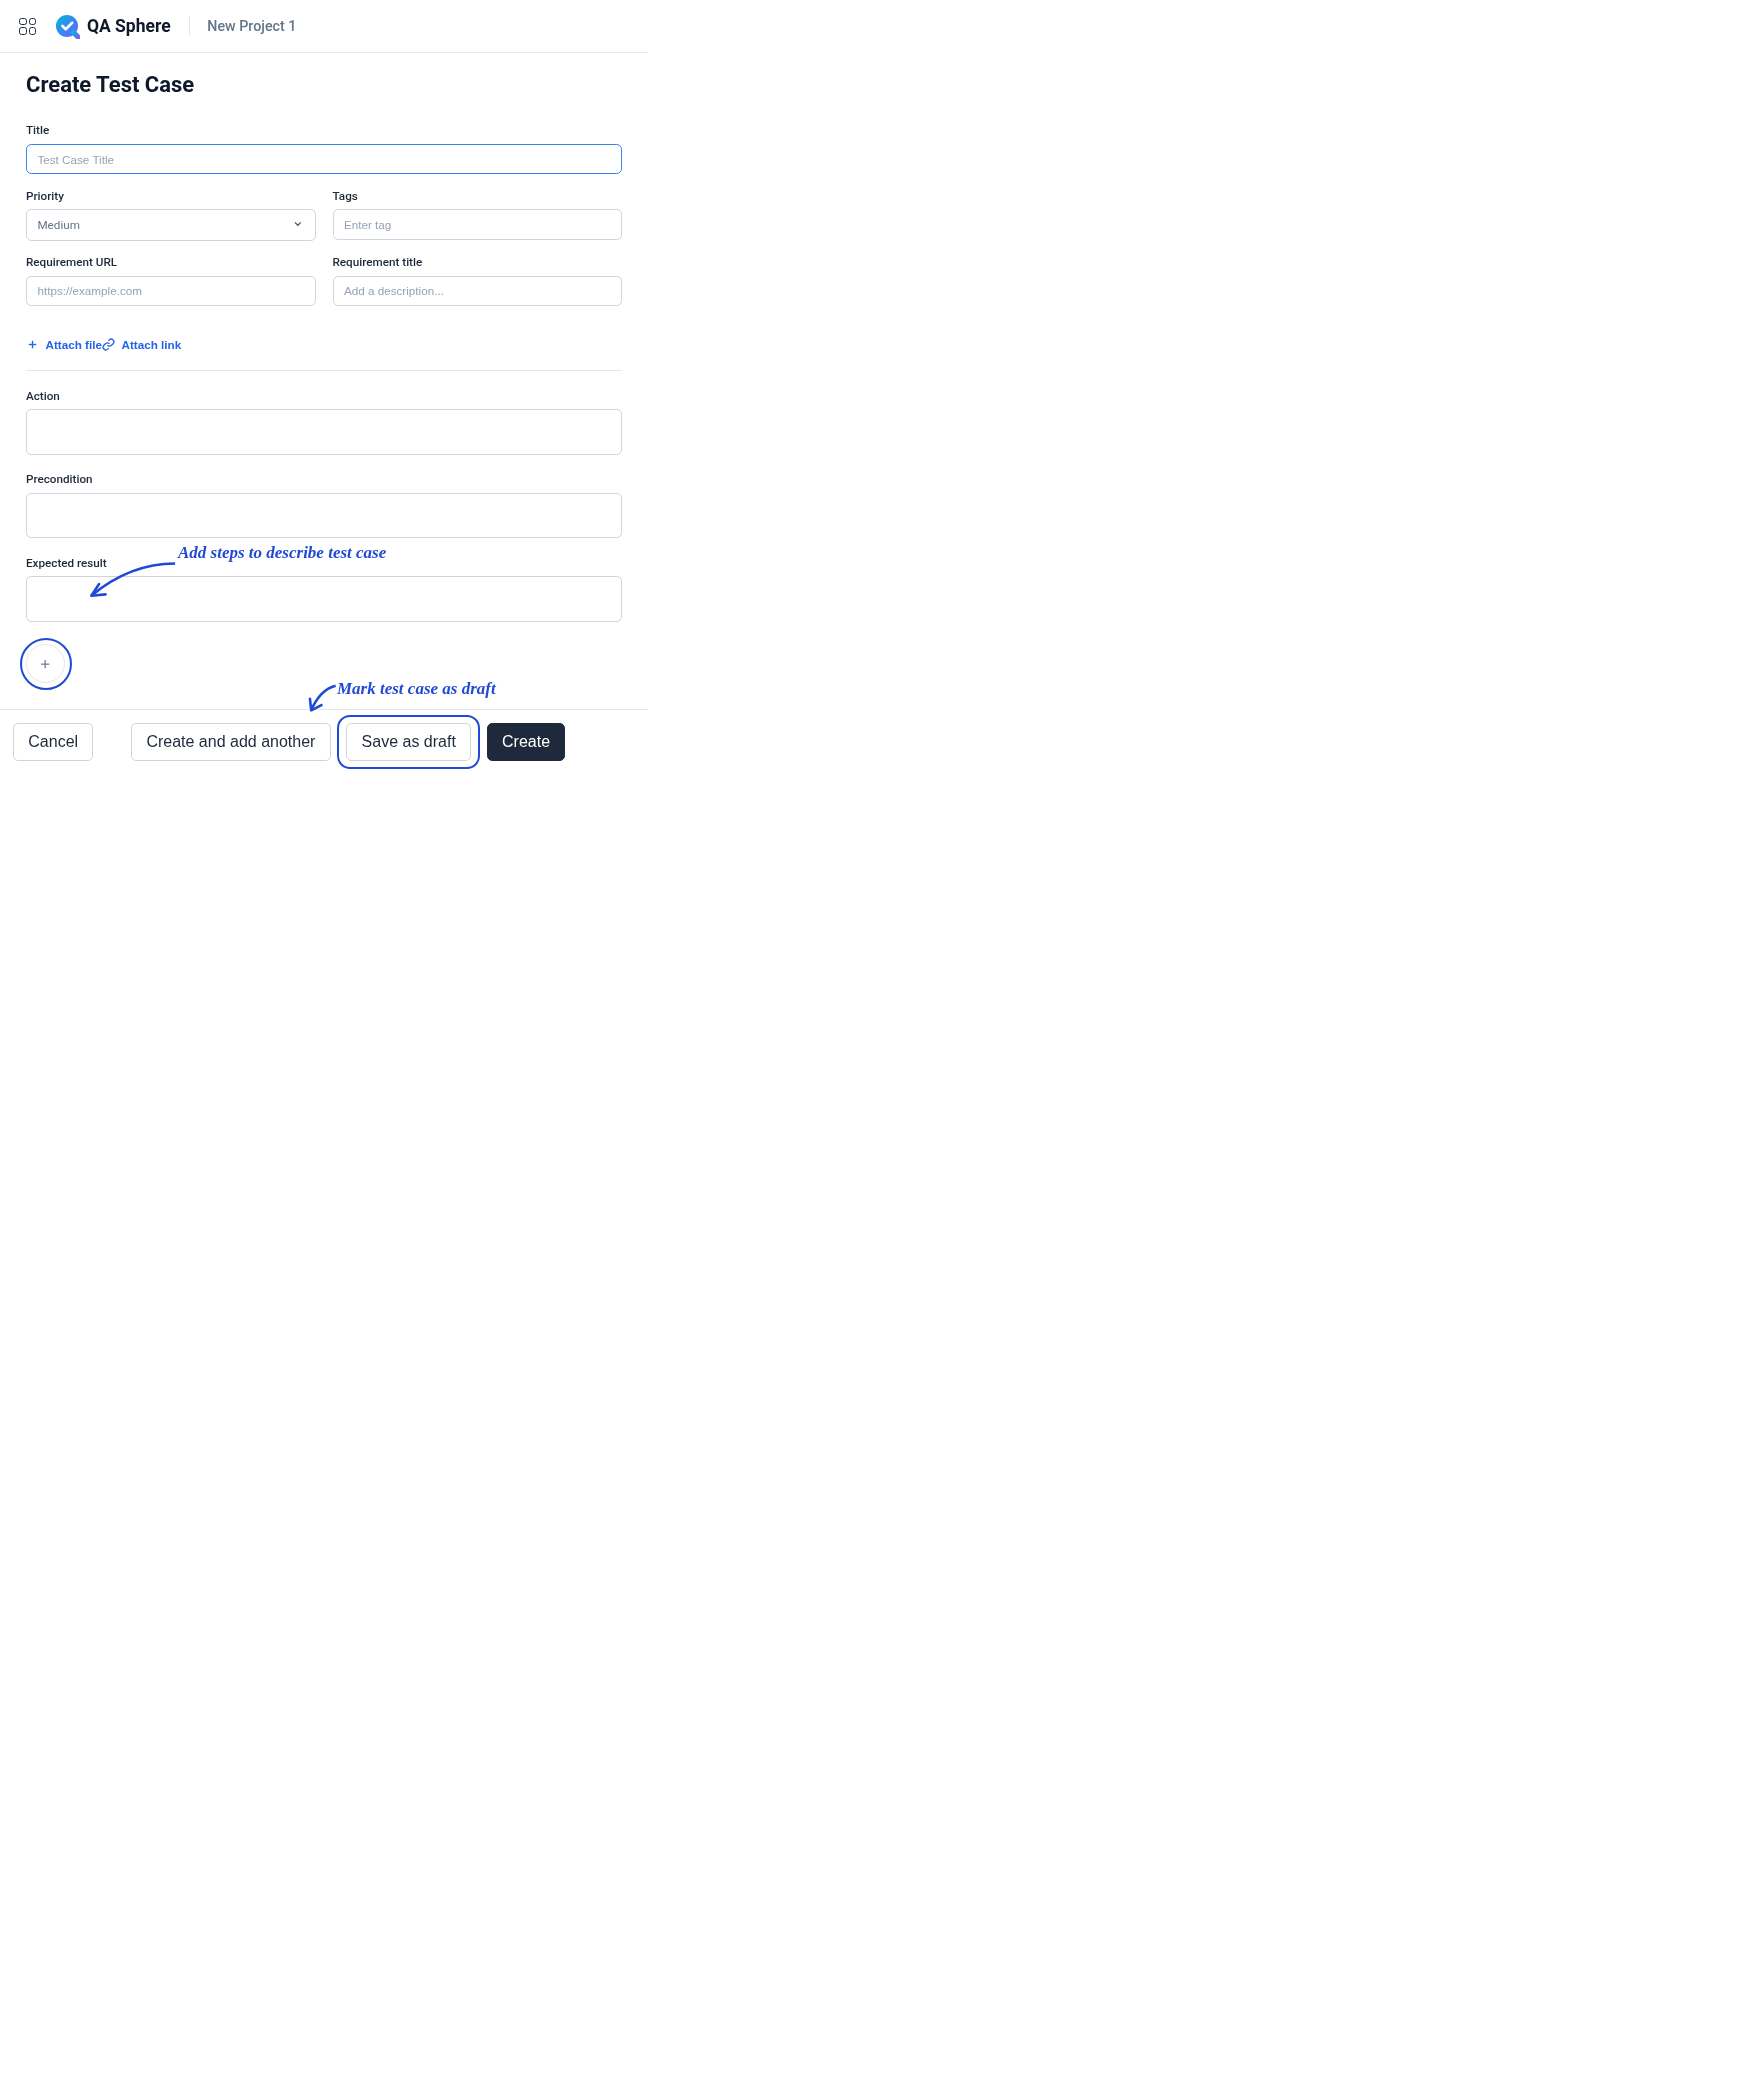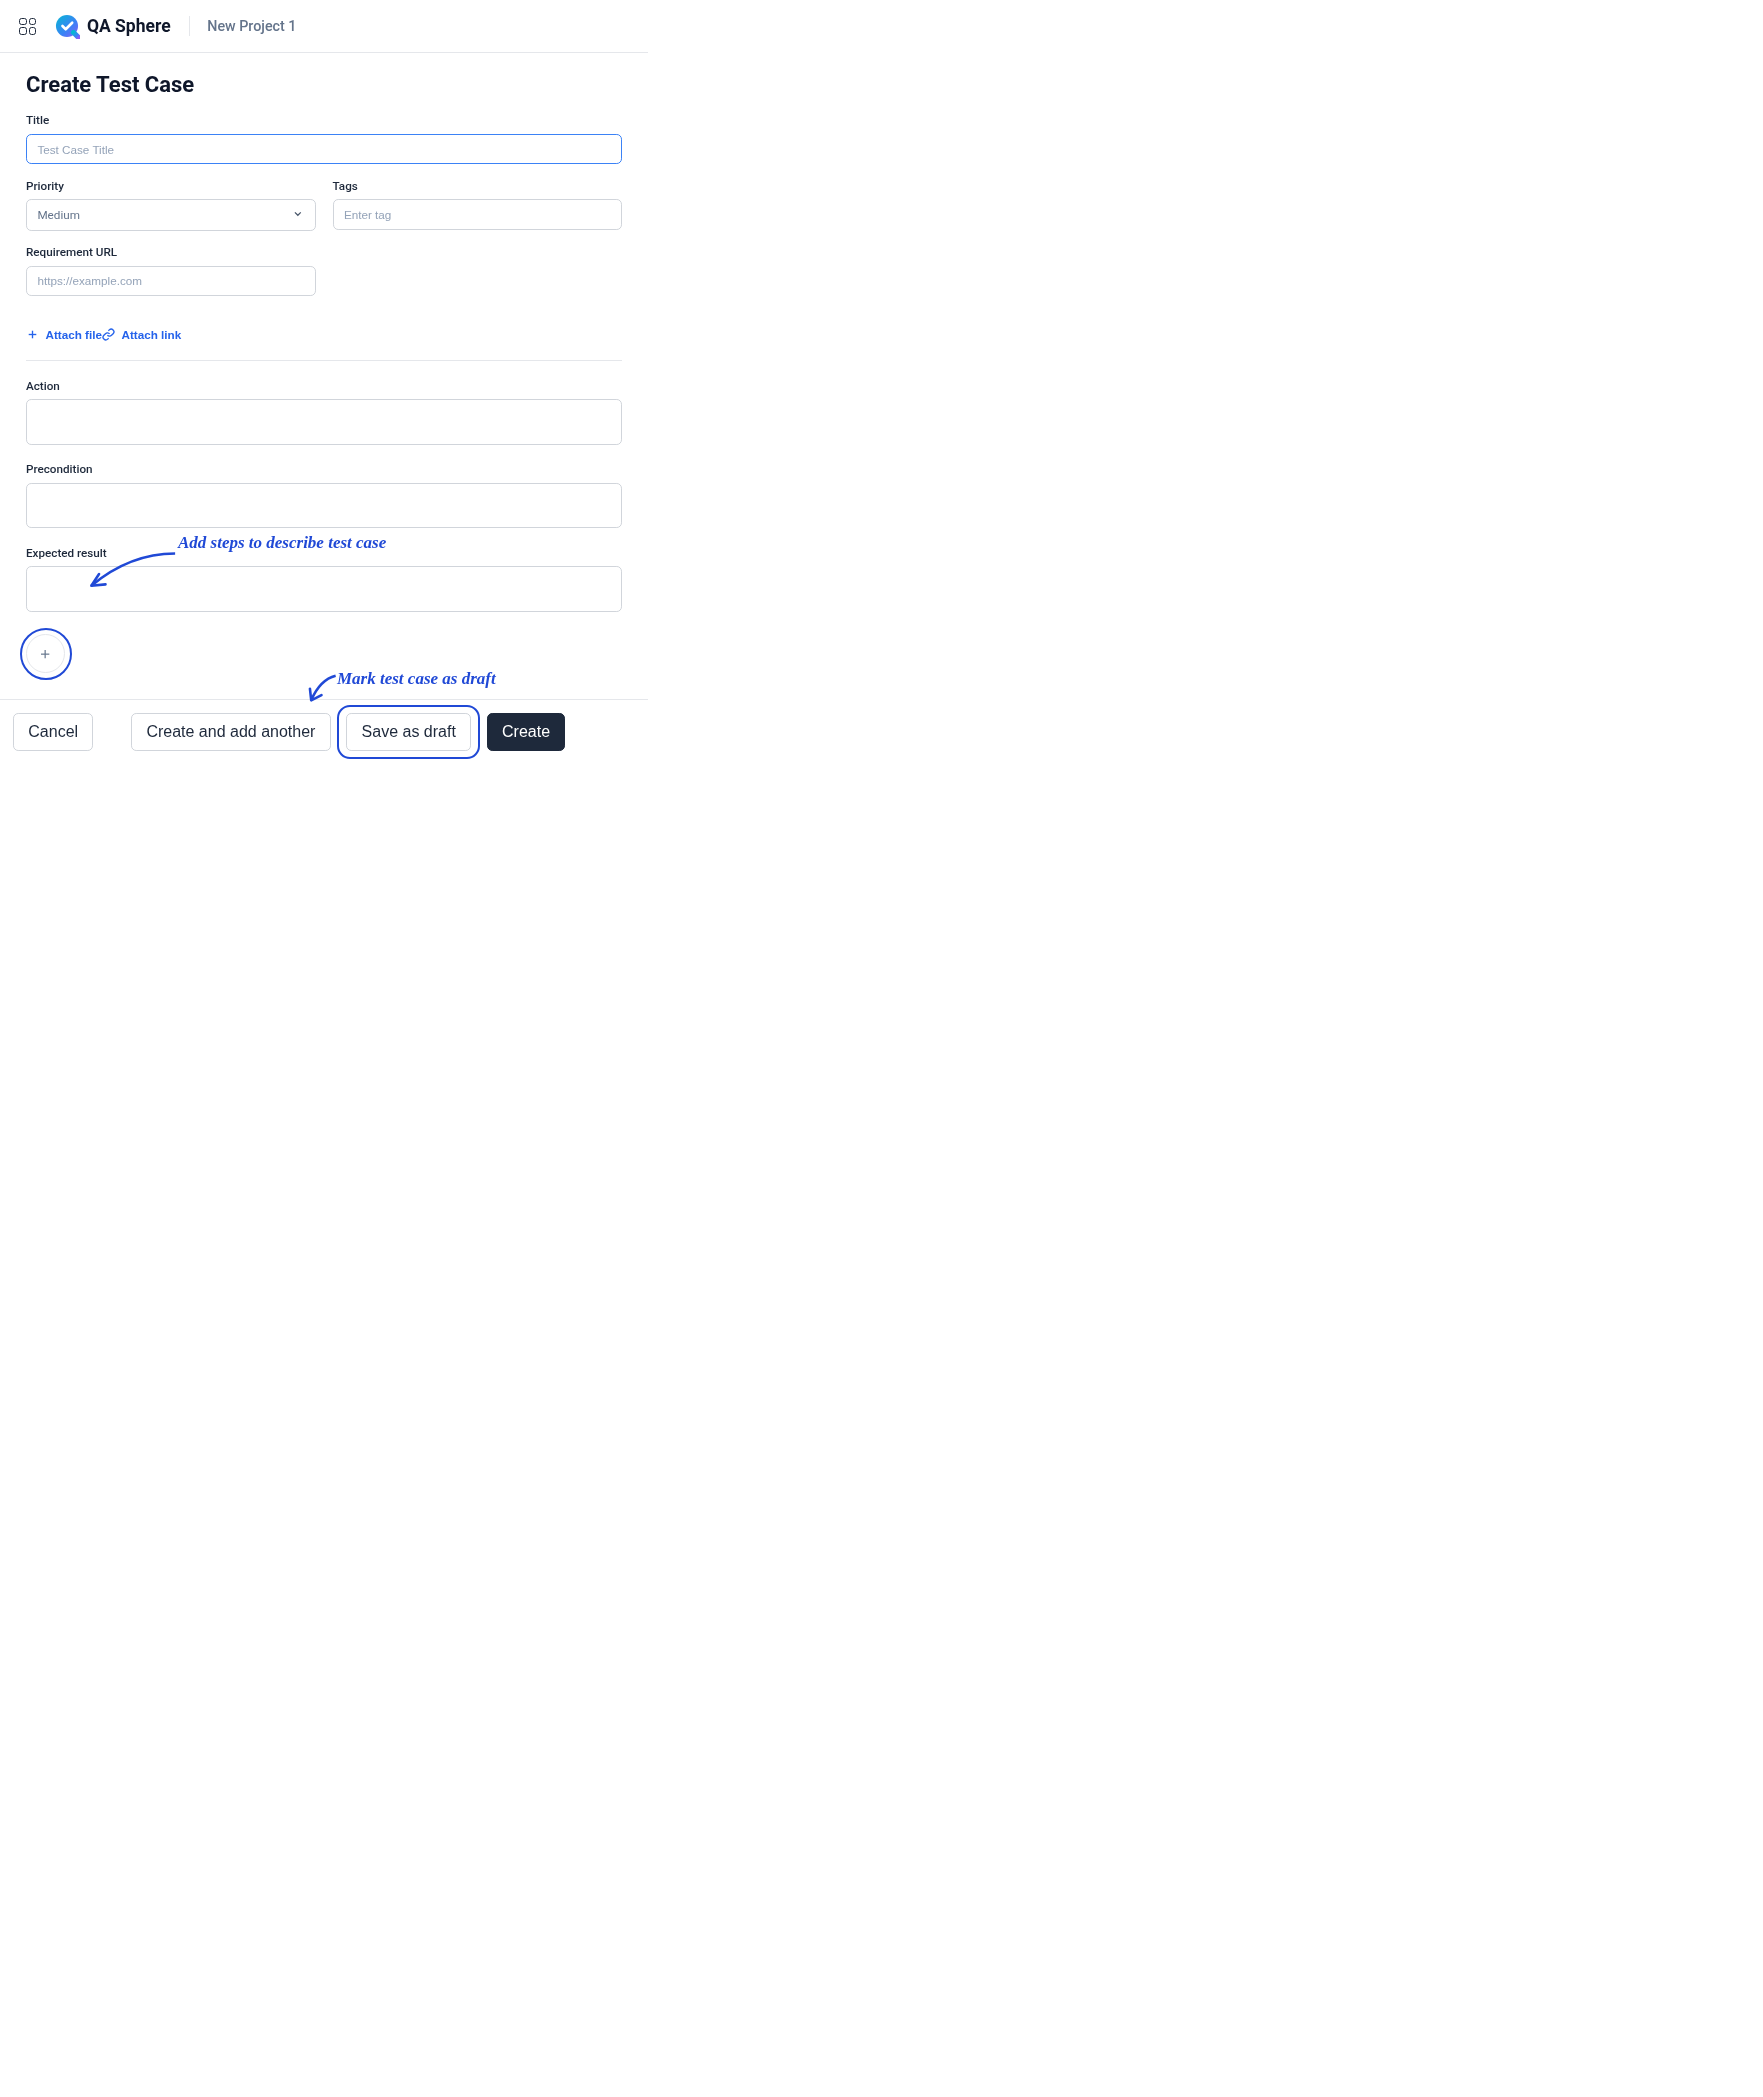--- a/index.html
+++ b/index.html
@@ -51,21 +51,21 @@
       font-weight: 500;
     }
     
     .page {
       padding: 19.4px 26px 13px 26px;
     }
     h1 {
       font-size: 22px;
       font-weight: 700;
       color: #0f172a;
-      margin-bottom: 16px;
+      margin-bottom: 26px;
     }
     .field-label {
       font-size: 11.7px;
       font-weight: 500;
       color: #1e293b;
       margin-bottom: 6.5px;
     }
     .field-group { margin-bottom: 14.3px; }
     .text-input, .select-input, .multiline-input {
       width: 100%;
@@ -232,20 +232,24 @@
     <div class="field-group">
       <div class="field-label">Tags</div>
       <input class="text-input" placeholder="Enter tag" style="">
     </div>
   </div>
 
   <div class="row-2">
     <div class="field-group">
       <div class="field-label">Requirement URL</div>
       <input class="text-input" placeholder="https://example.com" style="">
+    </div>
+    <div class="field-group">
+      <div class="field-label">Requirement title</div>
+      <input class="text-input" placeholder="Add a description..." style="">
     </div>
   </div>
 
   <div class="attach-row">
     <button class="attach-btn">
       <svg viewBox="0 0 24 24" fill="none" stroke="currentColor" stroke-width="2.5">
           <line x1="12" y1="5" x2="12" y2="19"></line>
           <line x1="5" y1="12" x2="19" y2="12"></line>
         </svg>
       <span>Attach file</span>

